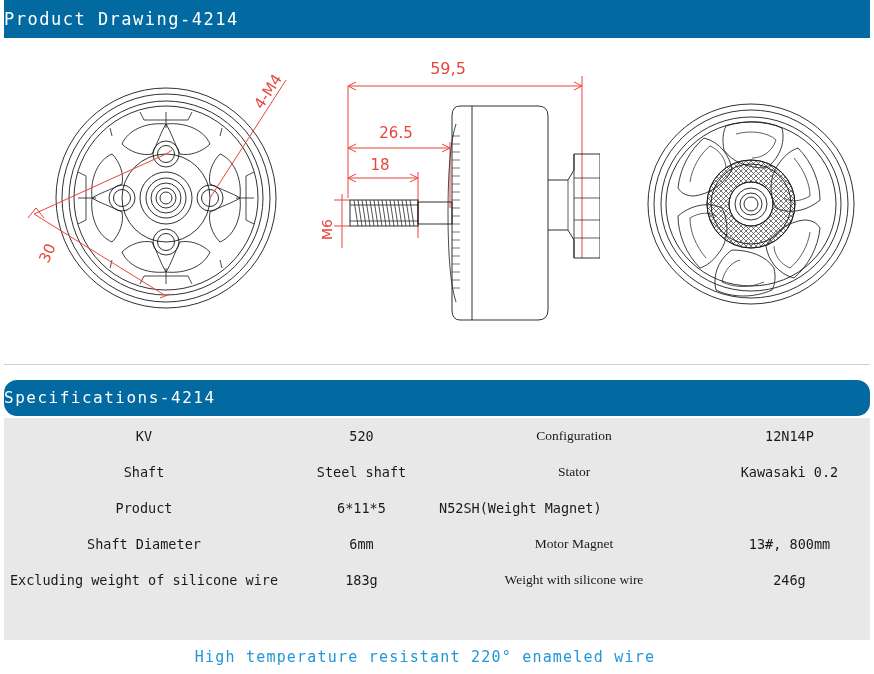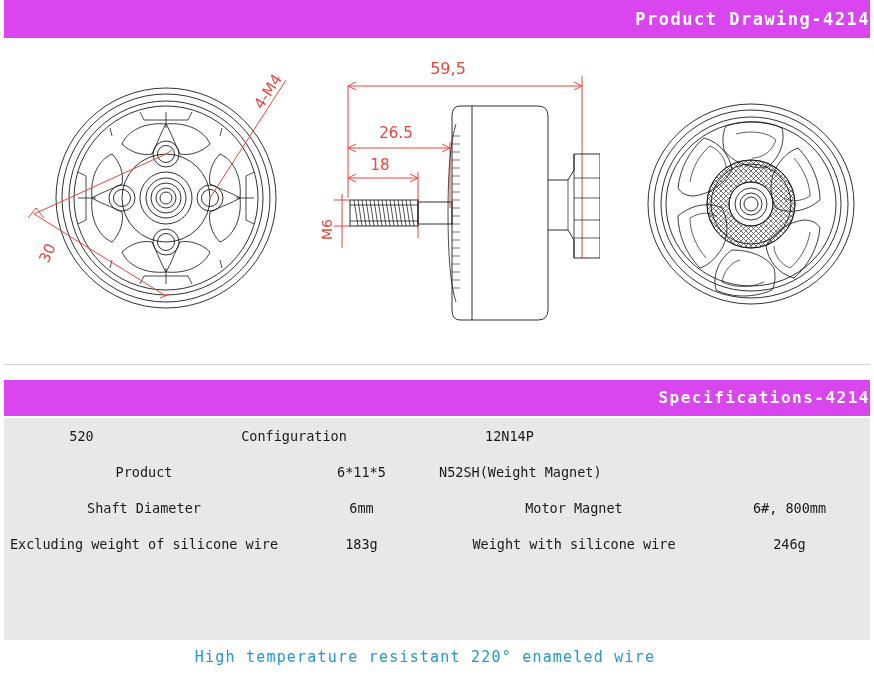--- a/index.html
+++ b/index.html
@@ -19,43 +19,43 @@
     position: absolute;
     left: 0; top: 0;
     width: 874px;
     height: 674px;
     background: #ffffff;
   }
 
   
   .banner {
     position: absolute;
-    background: #d946ef;
+    background: #0369a1;
     color: #ffffff;
-    text-align: right;
+    text-align: left;
     font-family: "DejaVu Sans Mono", "Liberation Mono", monospace;
     letter-spacing: 1.5px;
     white-space: nowrap;
-    font-weight: bold;
   }
   #drawing-banner {
     left: 4px;
     top: 0px;
     width: 866px;
     height: 38px;
     line-height: 38px;
     font-size: 17px;
   }
   #specs-banner {
     left: 4px;
     top: 380px;
     width: 866px;
     height: 36px;
     line-height: 36px;
     font-size: 16px;
+    border-radius: 13px;
   }
 
   
   #drawing-area {
     position: absolute;
     left: 0;
     top: 38px;
     width: 874px;
     height: 330px;
     background: #ffffff;
@@ -91,21 +91,21 @@
   .spec-cell {
     font-family: "DejaVu Sans Mono", "Liberation Mono", monospace;
     font-size: 13.5px;
     color: #1a1a1a;
     text-align: center;
     white-space: nowrap;
     overflow: hidden;
   }
   .c-label-l { width: 280px; }
   .c-value-l { width: 155px; }
-  .c-label-r { width: 270px; }
+  .c-label-r { width: 270px; font-family: Liberation Serif, serif; }
   .c-value-r { width: 161px; }
 
   
   #footer-note {
     position: absolute;
     left: 0;
     top: 648px;
     width: 850px;
     text-align: center;
     color: #2196d8;
@@ -313,37 +313,44 @@
     </svg>
   </div>
 
   <div class="divider-line"></div>
 
   <div class="banner" id="specs-banner">Specifications-4214</div>
 
   <div id="specs-table">
 
     <div class="spec-row">
+      <div class="spec-cell c-label-l">KV</div>
       <div class="spec-cell c-value-l">520</div>
       <div class="spec-cell c-label-r">Configuration</div>
       <div class="spec-cell c-value-r">12N14P</div>
     </div>
 
+    <div class="spec-row">
+      <div class="spec-cell c-label-l">Shaft</div>
+      <div class="spec-cell c-value-l">Steel shaft</div>
+      <div class="spec-cell c-label-r">Stator</div>
+      <div class="spec-cell c-value-r">Kawasaki 0.2</div>
+    </div>
 
     <div class="spec-row">
       <div class="spec-cell c-label-l">Product</div>
       <div class="spec-cell c-value-l">6*11*5</div>
       <div class="spec-cell c-value-r">N52SH(Weight Magnet)</div>
     </div>
 
     <div class="spec-row">
       <div class="spec-cell c-label-l">Shaft Diameter</div>
       <div class="spec-cell c-value-l">6mm</div>
       <div class="spec-cell c-label-r">Motor Magnet</div>
-      <div class="spec-cell c-value-r">6#, 800mm</div>
+      <div class="spec-cell c-value-r">13#, 800mm</div>
     </div>
 
     <div class="spec-row">
       <div class="spec-cell c-label-l">Excluding weight of silicone wire</div>
       <div class="spec-cell c-value-l">183g</div>
       <div class="spec-cell c-label-r">Weight with silicone wire</div>
       <div class="spec-cell c-value-r">246g</div>
     </div>
   </div>
 

